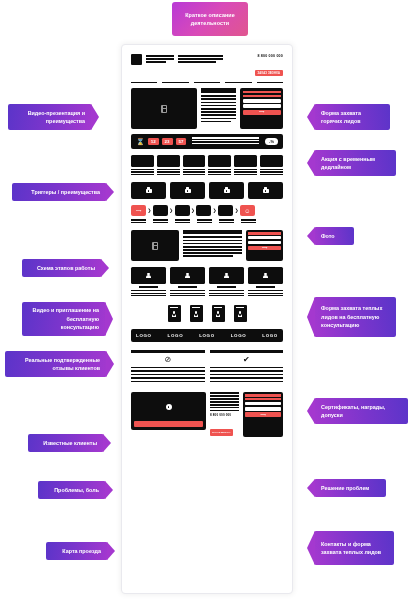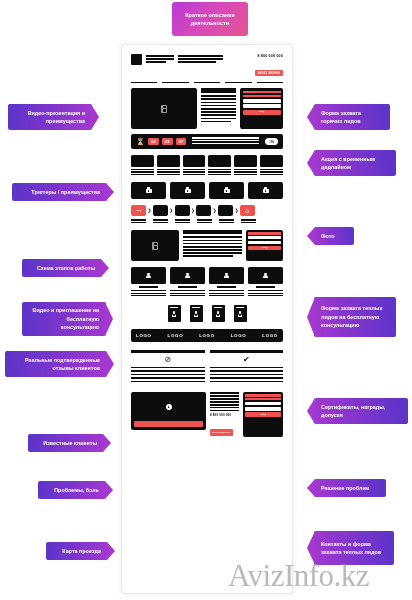--- a/index.html
+++ b/index.html
@@ -565,14 +565,13 @@
         <div class="field"></div>
         <div class="field"></div>
         <div class="btn">
           <span class="arrow">⟶</span>
         </div>
       </div>
     </div>
 
   </div>
 
-  <div class="watermark">AvizInfo.kz</div>
 </div>
 
 </body></html>

